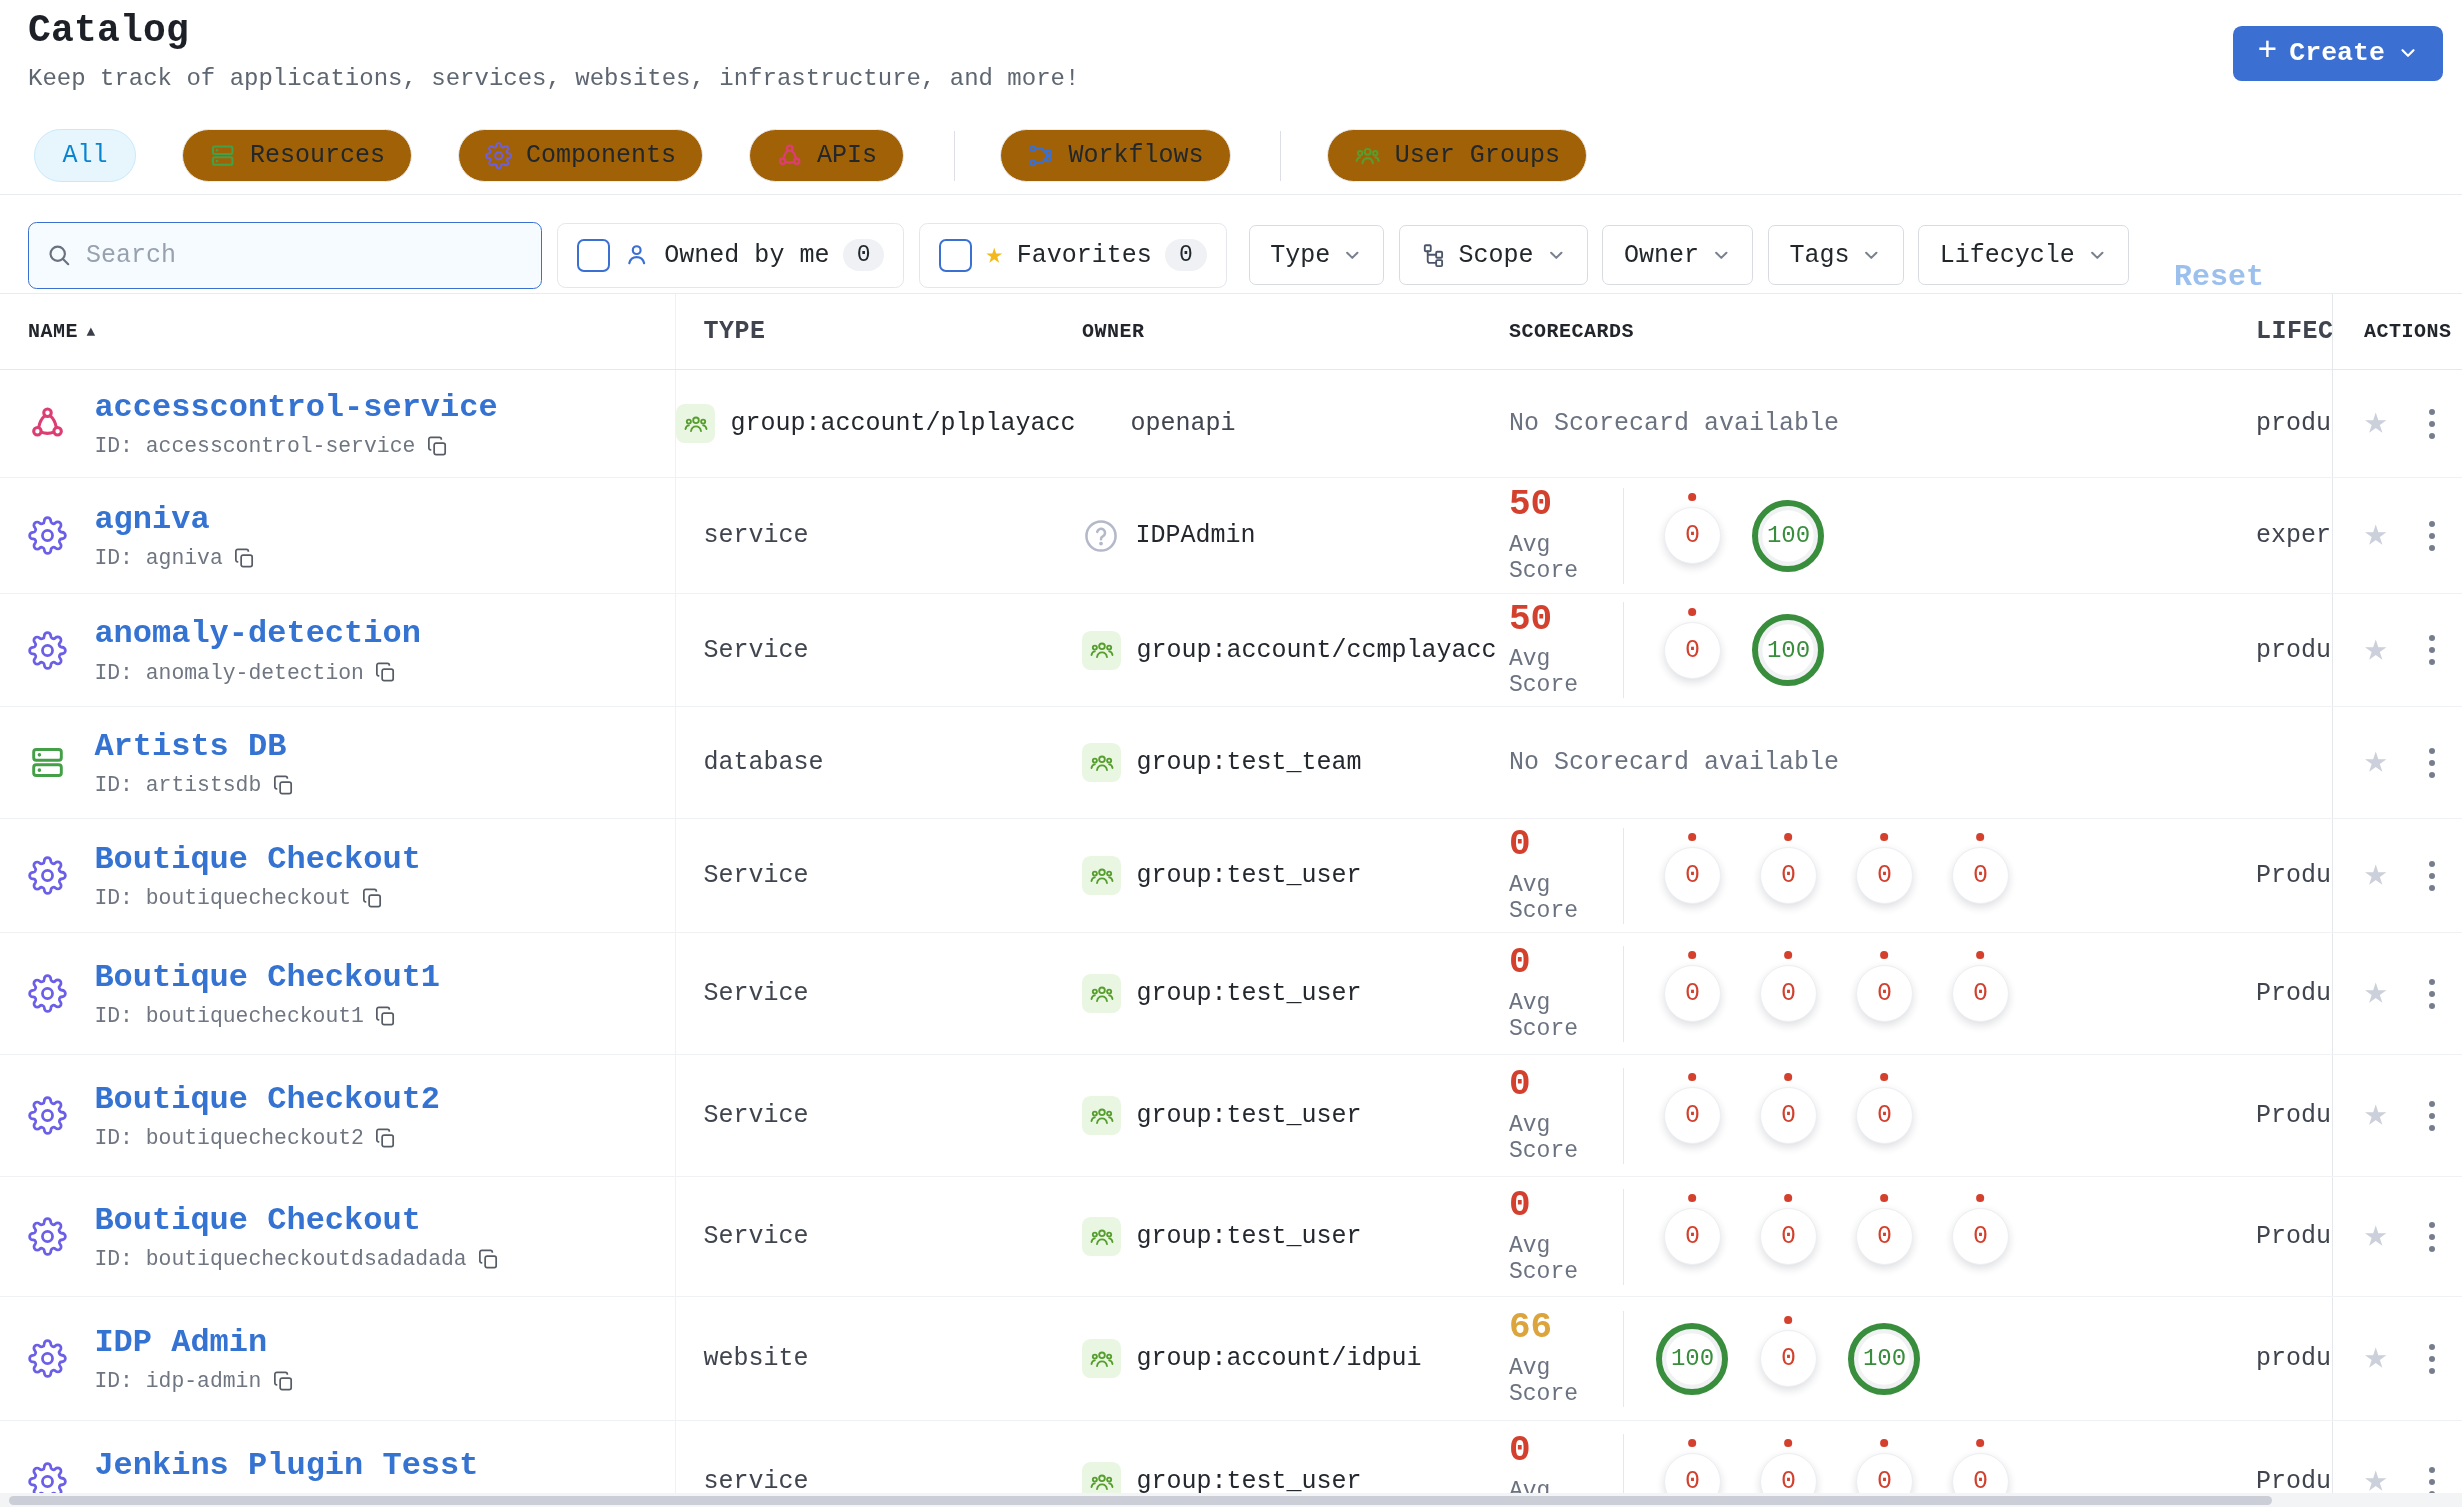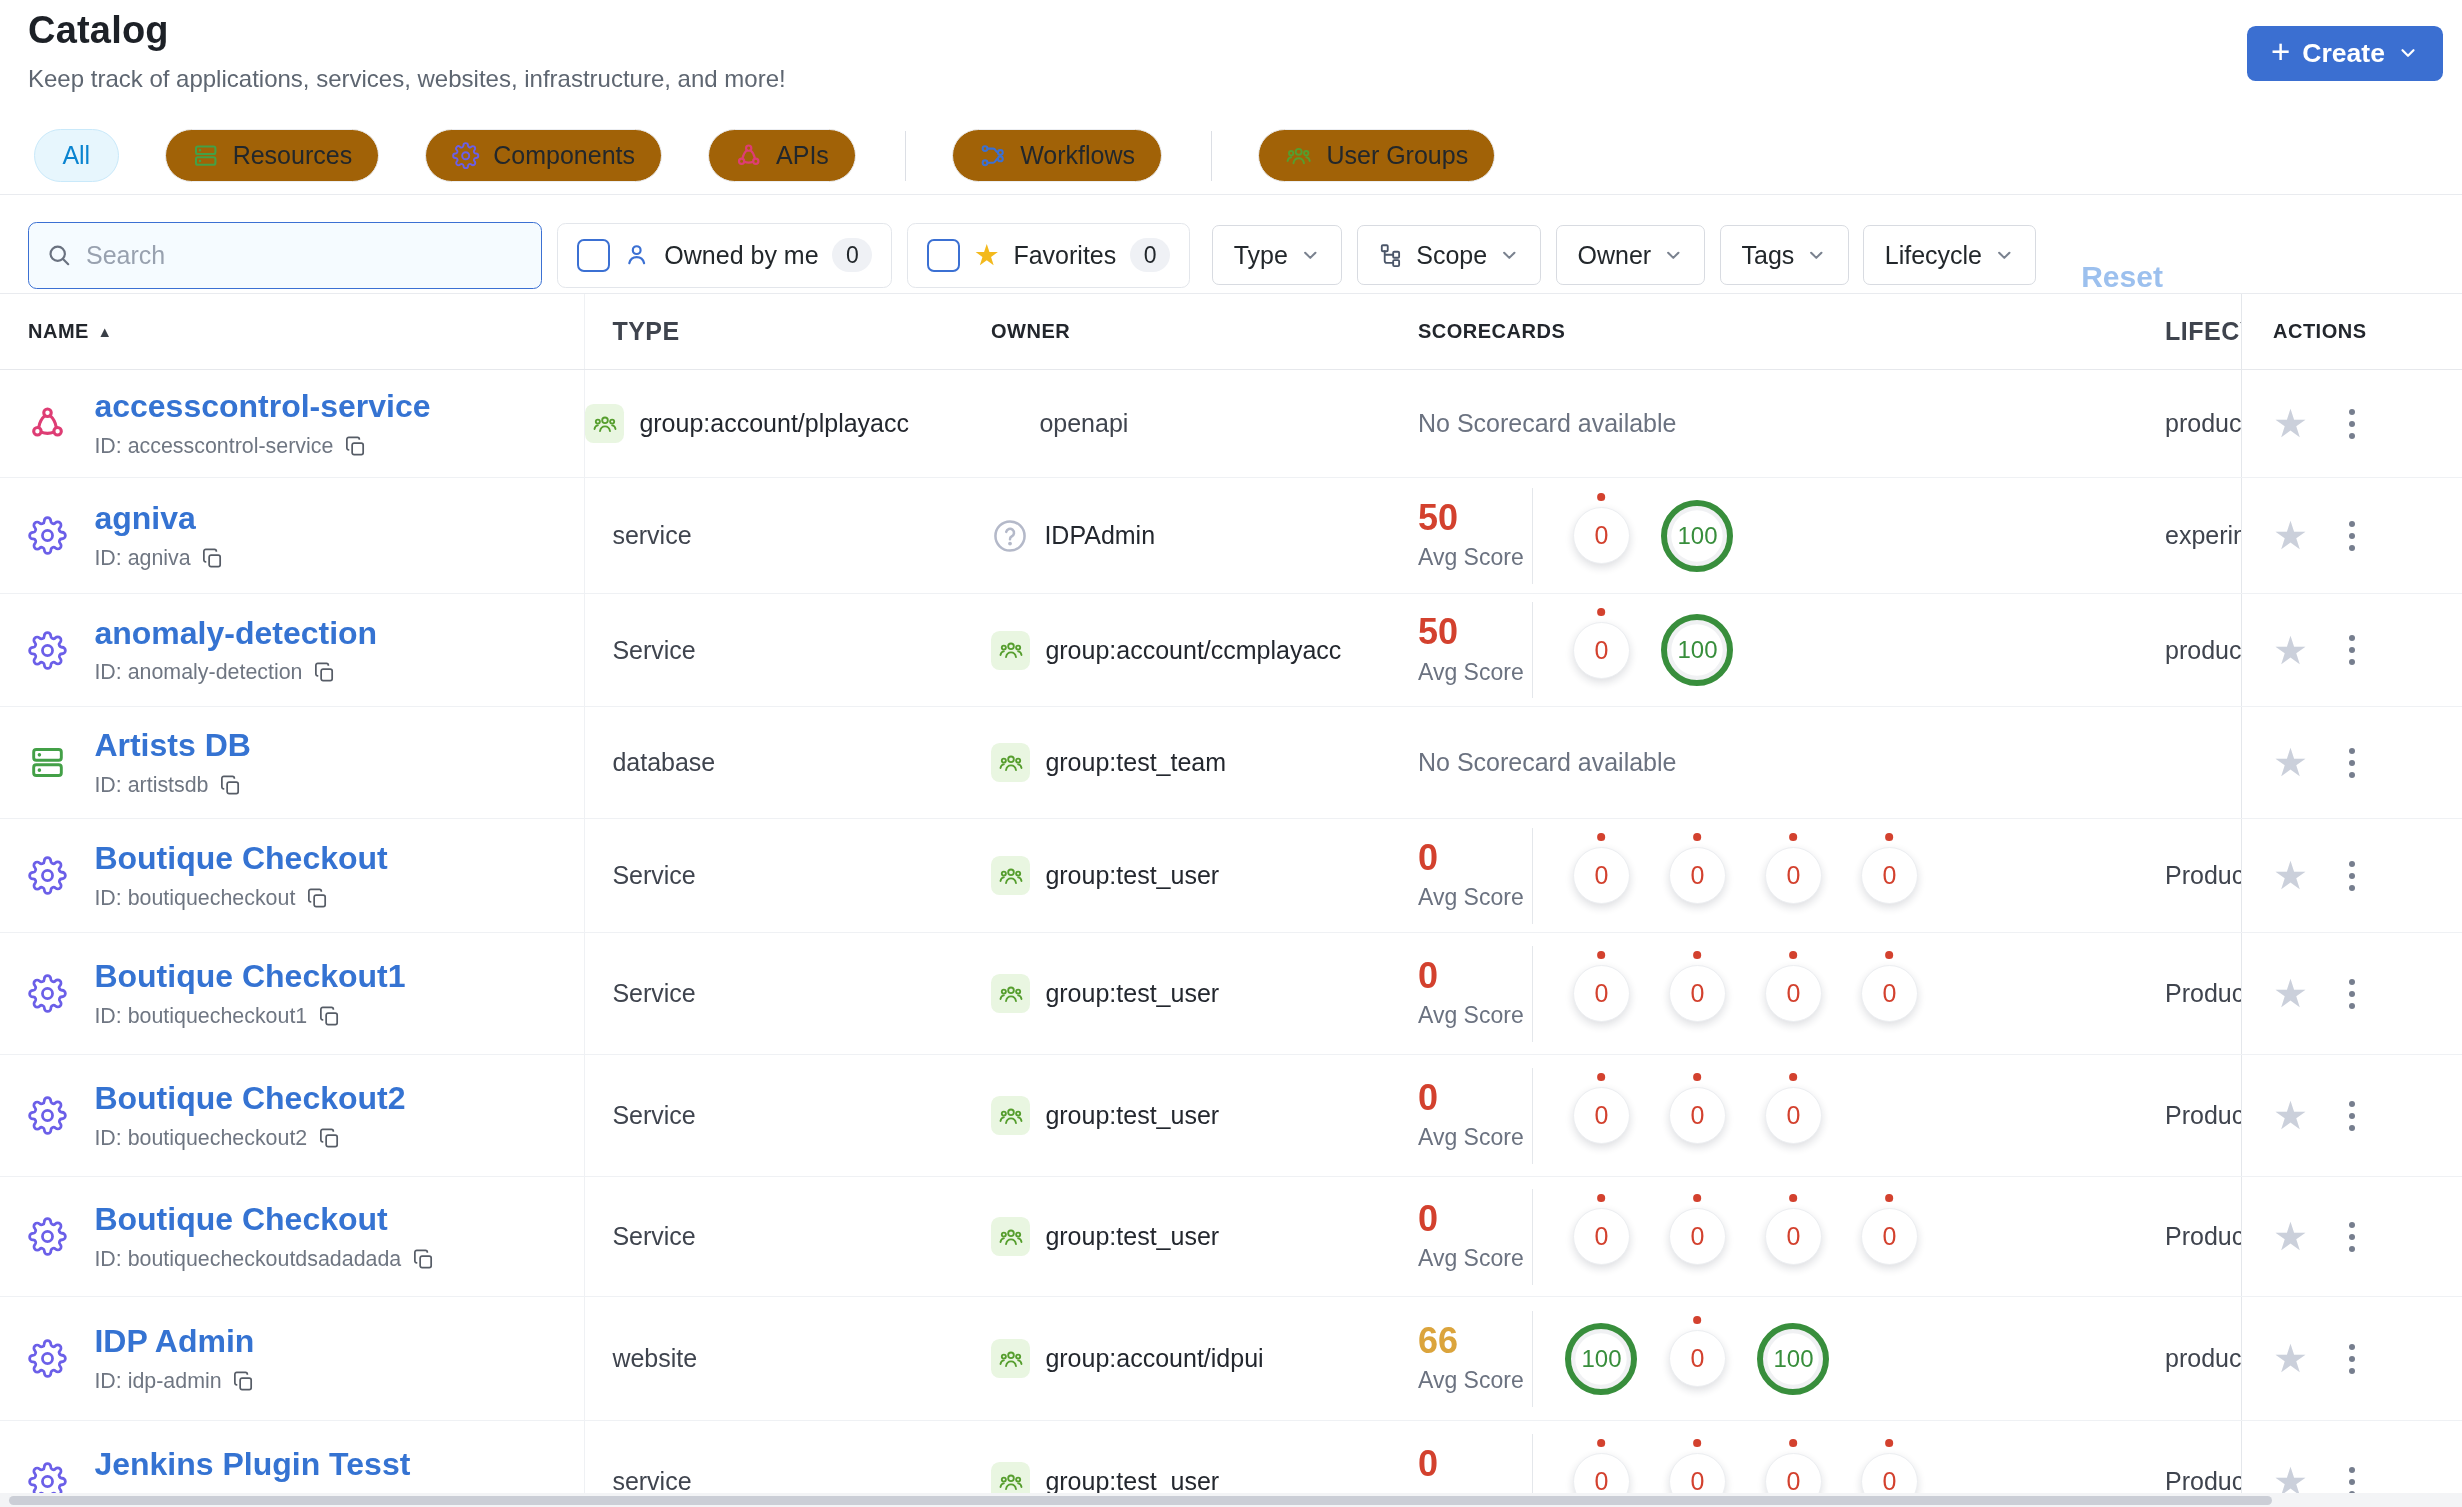--- a/index.html
+++ b/index.html
@@ -1,17 +1,17 @@
 <!DOCTYPE html>
 <html style="font-size:13.7px"><head>
 <meta charset="utf-8">
 <style>
   html,body{margin:0;padding:0;background:#fff;}
   .page{position:relative;width:2462px;height:1507px;overflow:hidden;background:#fff;
-        font-family:Liberation Sans, sans-serif;color:#22272B;}
+        font-family:Liberation Mono, monospace;color:#22272B;}
 
   
   .hdr{position:absolute;top:0;left:0;right:0;padding:8.6px 19px 0 28px;
        display:flex;justify-content:space-between;align-items:flex-start;}
   .hdr h1{margin:0;font-size:38px;font-weight:700;color:#1D2127;letter-spacing:0.2px;}
   .hdr p{margin:13.7px 0 0;font-size:24px;color:#5E6671;}
   .create-btn{margin-top:17px;height:55px;display:flex;align-items:center;gap:12px;
       background:#3B6FD1;color:#fff;border:none;border-radius:8.6px;padding:0 24px;
       font-size:26.6px;font-weight:600;font-family:inherit;cursor:pointer;}
   .create-btn .plus{font-size:33px;font-weight:400;line-height:1;margin-top:-2.6px;}
@@ -52,21 +52,21 @@
   .drop:first-of-type{margin-left:22px;}
   .drop .scope-ic{width:26px;height:26px;color:#4A5568;display:inline-flex;}
   .reset{margin-left:45px;font-size:30px;font-weight:600;color:#9CC0EE;cursor:pointer;margin-top:44px;}
 
   
   .table{position:absolute;top:293px;left:0;right:0;bottom:0;border-top:0.9px solid #E9EBEF;
          display:flex;flex-direction:column;overflow:hidden;}
   .thead{display:flex;height:75px;flex:none;border-bottom:0.9px solid #E6E8EC;align-items:stretch;
          font-size:20px;font-weight:700;color:#22262C;letter-spacing:0.5px;}
   .cell{display:flex;align-items:center;box-sizing:border-box;}
-  .c-name{width:585px;padding-left:28px;border-right:0.9px solid #EFF1F4;flex:none;}
+  .c-name{width:676px;padding-left:28px;border-right:0.9px solid #EFF1F4;flex:none;}
   .c-type{width:406px;padding-left:27.4px;flex:none;}
   .c-owner{width:427px;flex:none;}
   .c-score{width:747px;flex:none;}
   .c-life{width:76px;flex:none;overflow:hidden;white-space:nowrap;}
   .c-actions{flex:1;border-left:0.9px solid #E4E7EB;background:#fff;padding-left:31px;}
   .sort{font-size:14.6px;margin-left:8.6px;color:#3A3F47;}
 
   .row{display:flex;border-bottom:0.9px solid #EFF1F4;align-items:stretch;flex:none;}
   .ent{display:flex;align-items:center;gap:27.4px;}
   .ent-icon{width:39px;height:39px;flex:none;display:inline-flex;}

